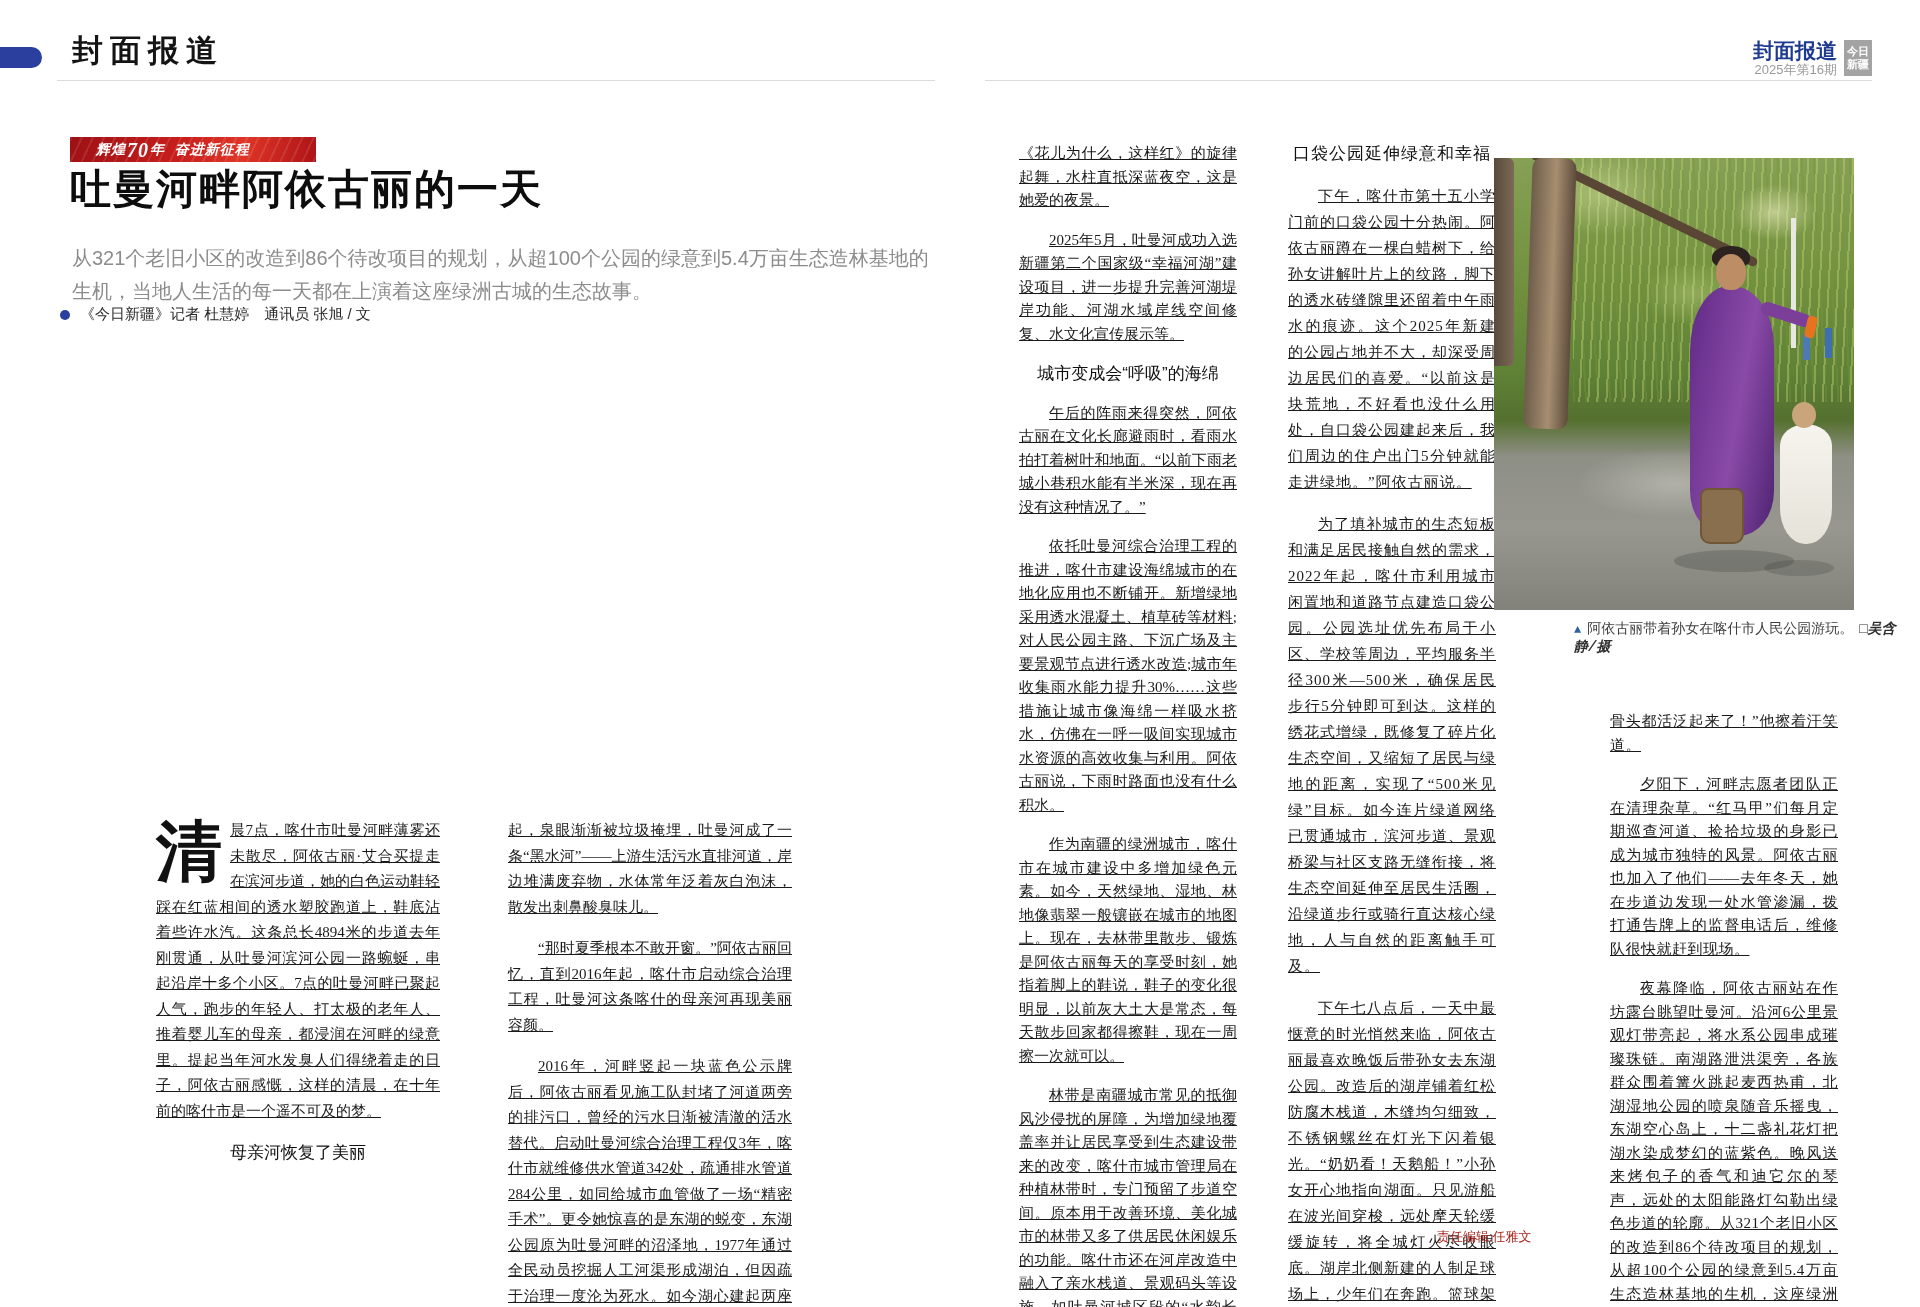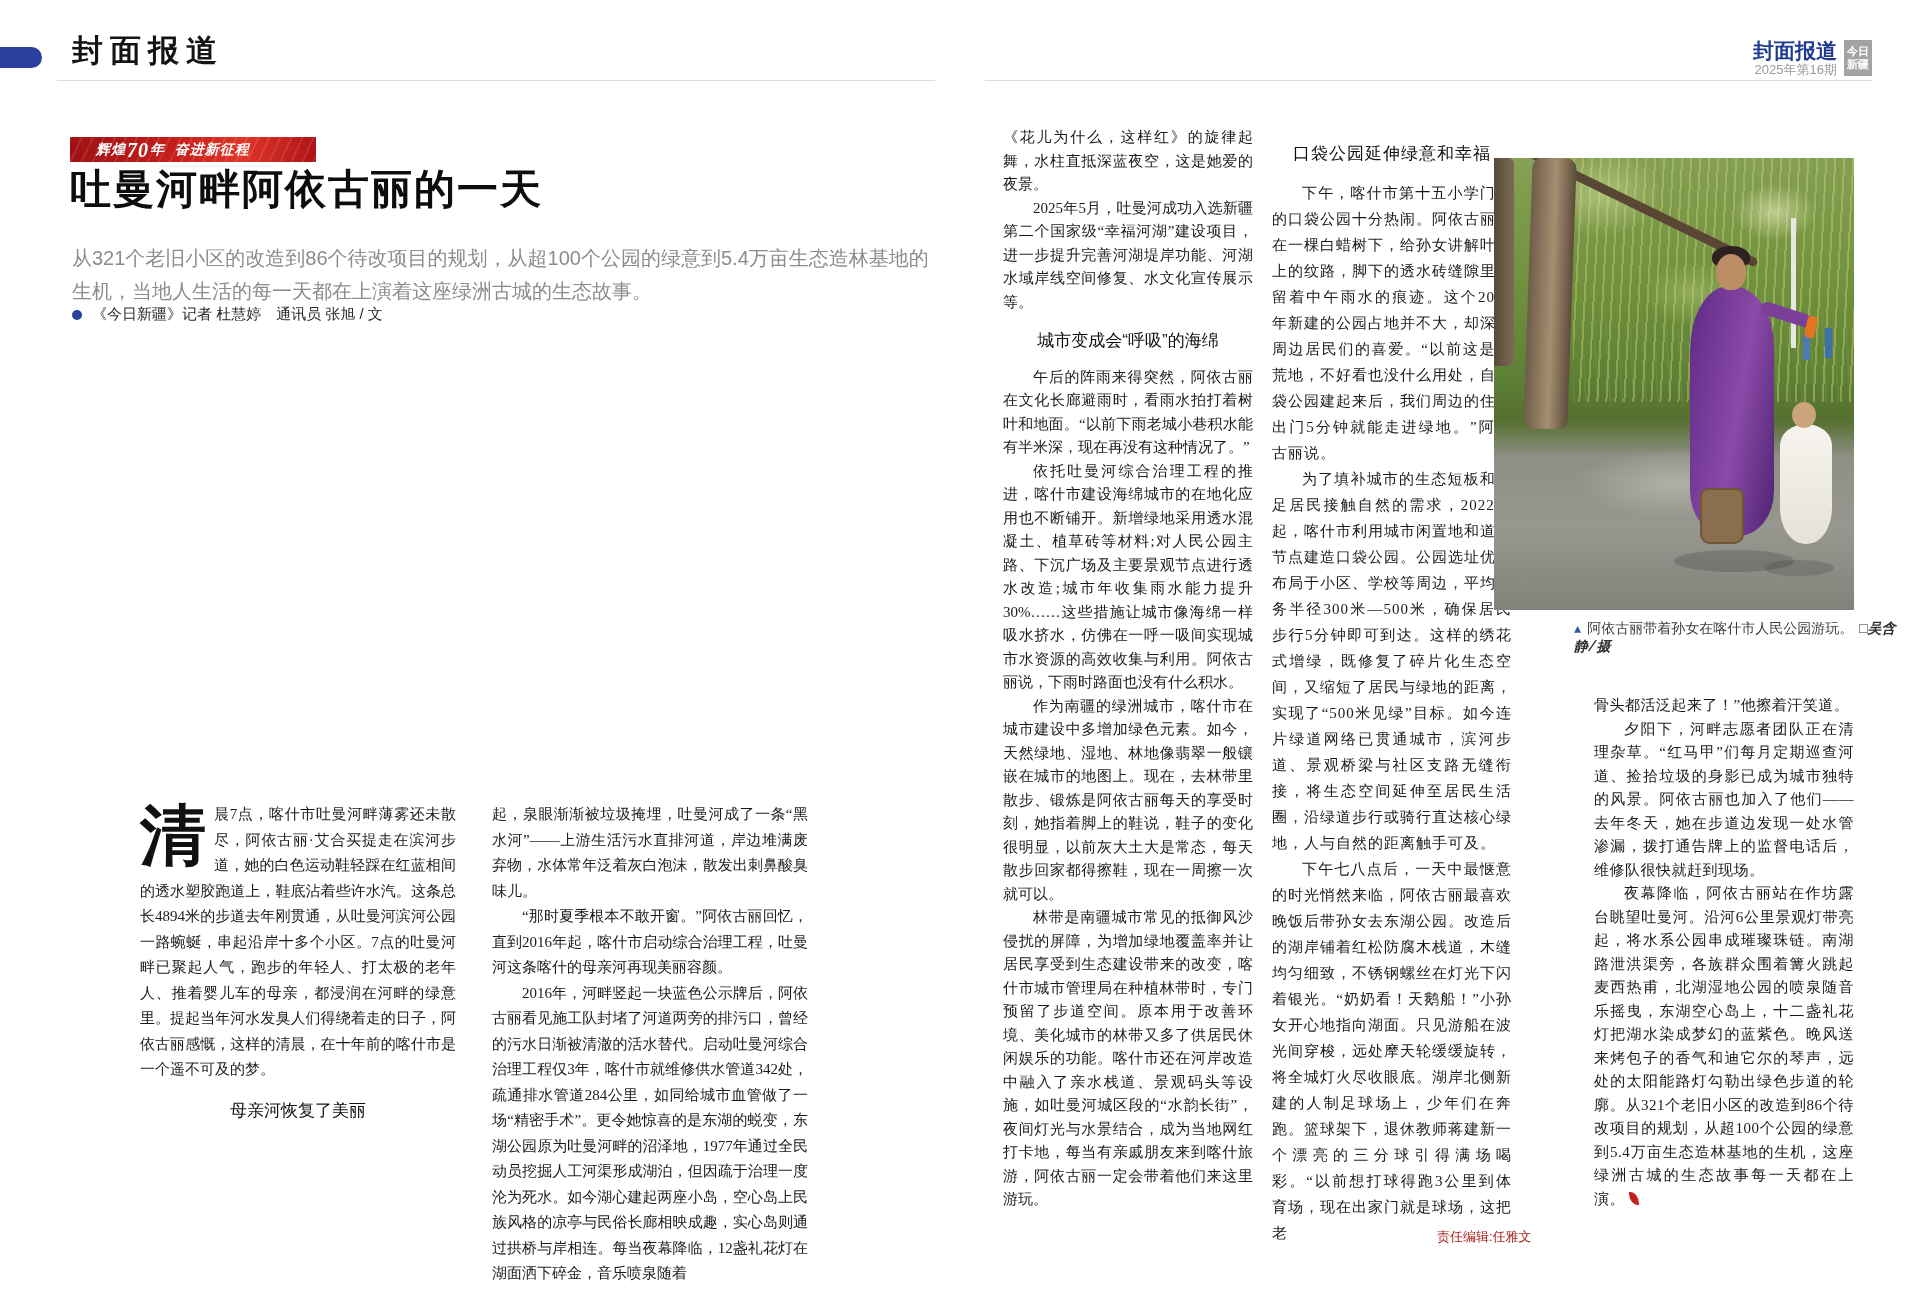--- a/index.html
+++ b/index.html
@@ -27,27 +27,27 @@
           color:#fff;display:flex;align-items:center;padding-left:26px;box-sizing:border-box;
           font-family:"Liberation Sans","DejaVu Sans",sans-serif;font-style:italic;font-weight:700;font-size:14px;
           letter-spacing:1px;overflow:hidden;}
   .banner:before{content:"";position:absolute;left:0;top:0;width:100%;height:100%;
           background:repeating-linear-gradient(115deg,rgba(255,255,255,.10) 0 2px,transparent 2px 10px);}
   .banner .num{font-size:20px;line-height:1;margin:0 1px;font-family:"Liberation Serif",serif;}
   .title{left:70px;top:162px;width:880px;font-family:"Liberation Sans","DejaVu Sans",sans-serif;
          font-weight:900;font-size:41px;letter-spacing:2px;color:#0d0d0d;}
   .standfirst{left:72px;top:242px;width:872px;font-family:"Liberation Sans","DejaVu Sans",sans-serif;
               font-size:20px;line-height:33px;color:#8c8c8c;}
-  .byline{left:72px;top:305px;font-family:"Liberation Sans","DejaVu Sans",sans-serif;
+  .byline{left:60px;top:305px;font-family:"Liberation Sans","DejaVu Sans",sans-serif;
           font-size:15px;color:#2a2a2a;display:flex;align-items:center;}
   .byline .dot{width:10px;height:10px;border-radius:50%;background:#2b3f9e;margin-right:10px;display:inline-block;}
 
   
   .col{text-align:justify;}
-  .col p{margin:0;}
+  .col p{margin:16px;text-decoration:underline;}
   .lcol{width:316px;font-size:15px;line-height:25.5px;}
   .lcol1{left:140px;top:802px;}
   .lcol2{left:492px;top:802px;}
   .rcol{width:250px;font-size:15px;line-height:23.5px;}
   .rcol1{left:1003px;top:126px;}
   .rcol2{left:1272px;top:126px;width:240px;letter-spacing:1px;line-height:26px;}
   .rcol3{left:1594px;top:694px;width:260px;letter-spacing:.5px;}
   .para.indent{text-indent:2em;}
   .subhead{font-family:"Liberation Sans","DejaVu Sans",sans-serif;font-weight:400;font-size:17px;
            text-align:center;color:#101010;margin:15px 0 13px;}

